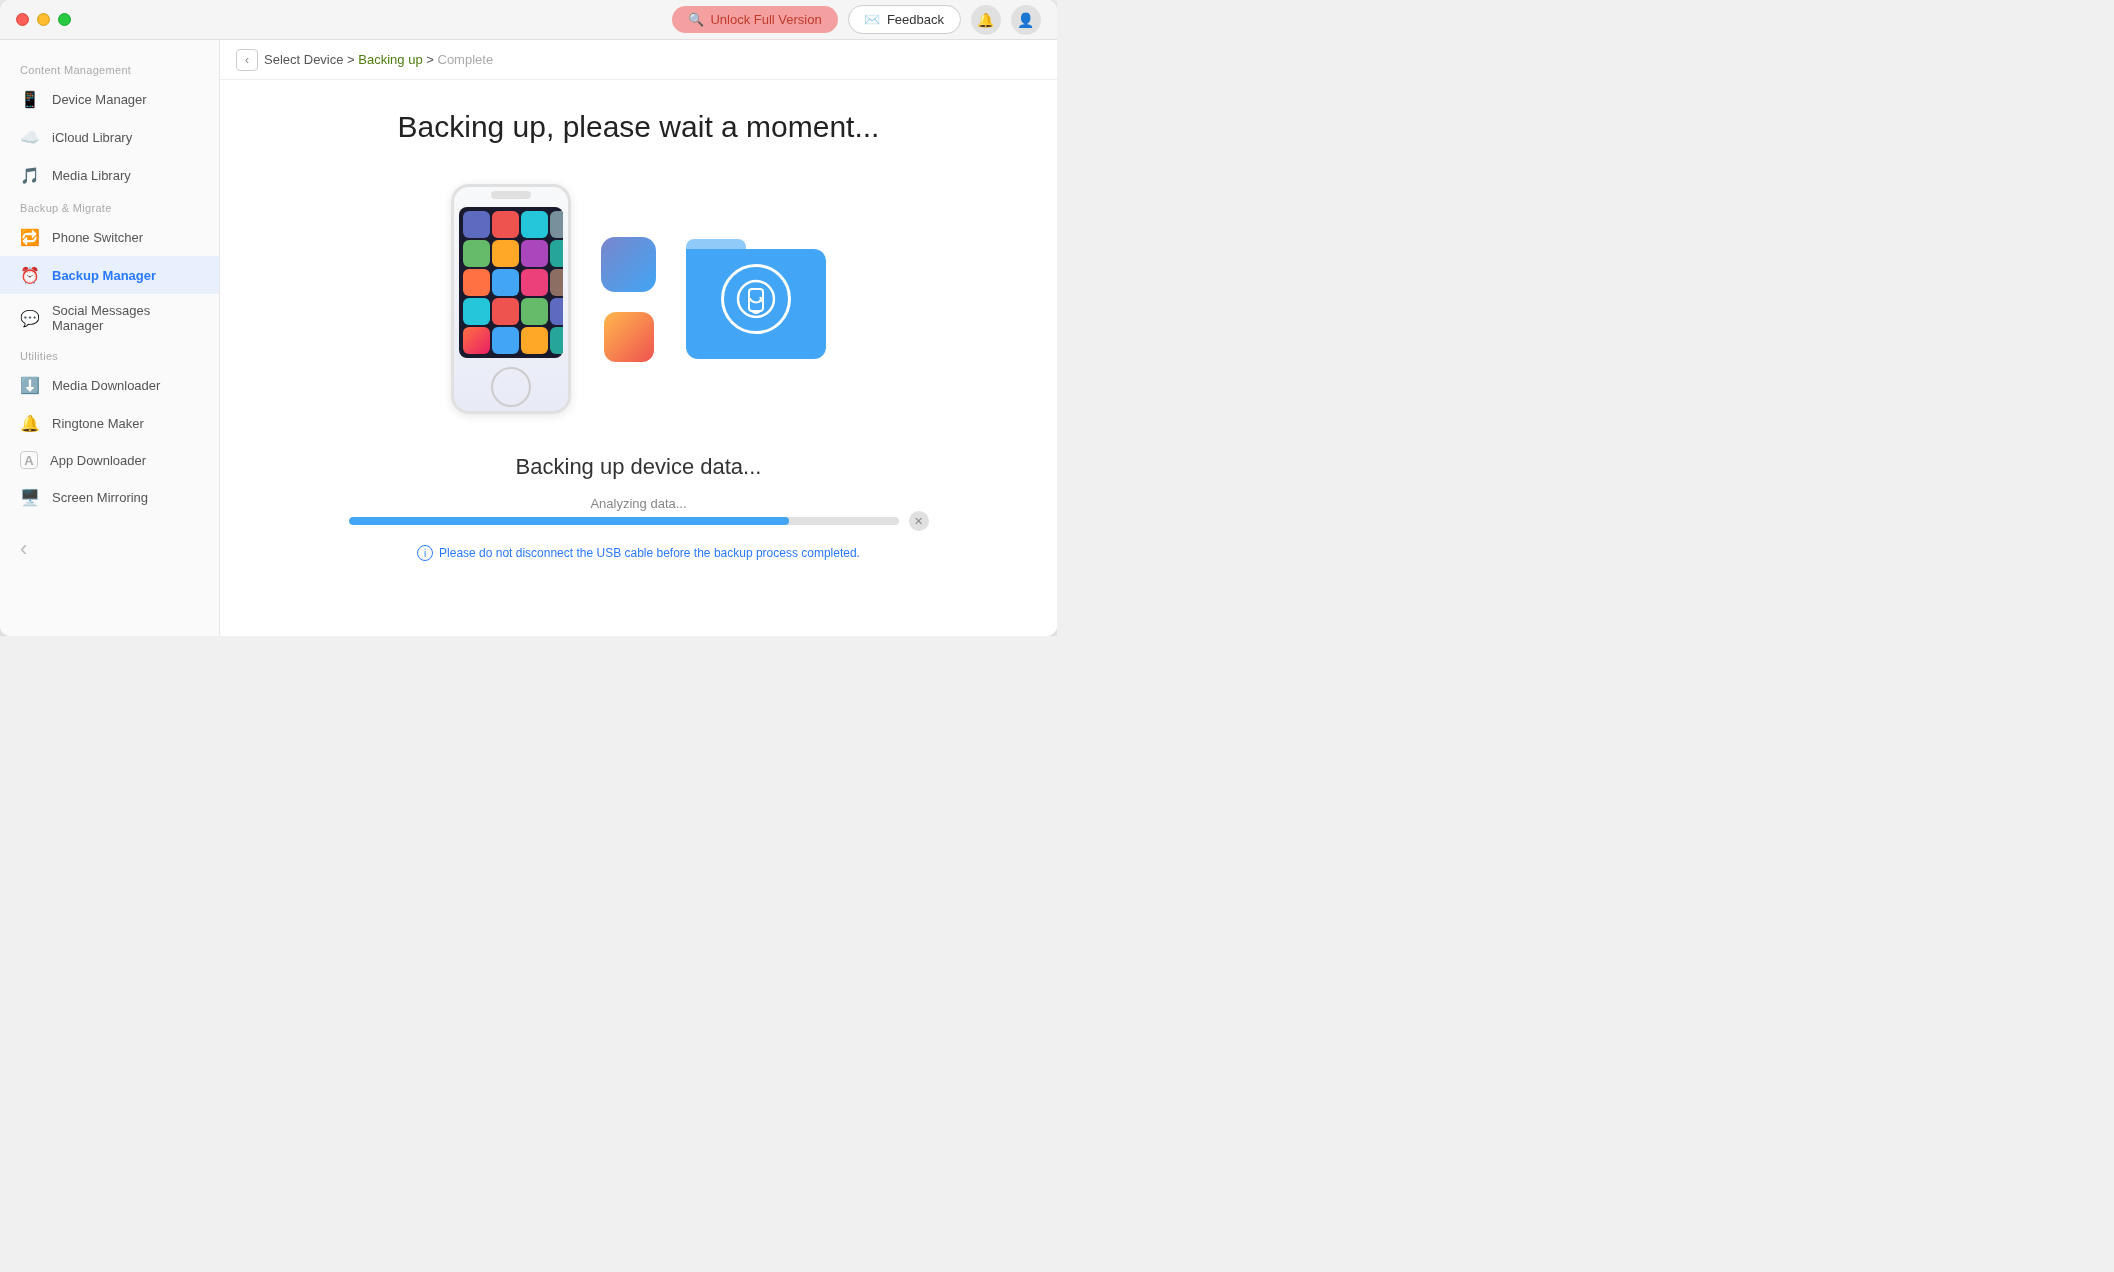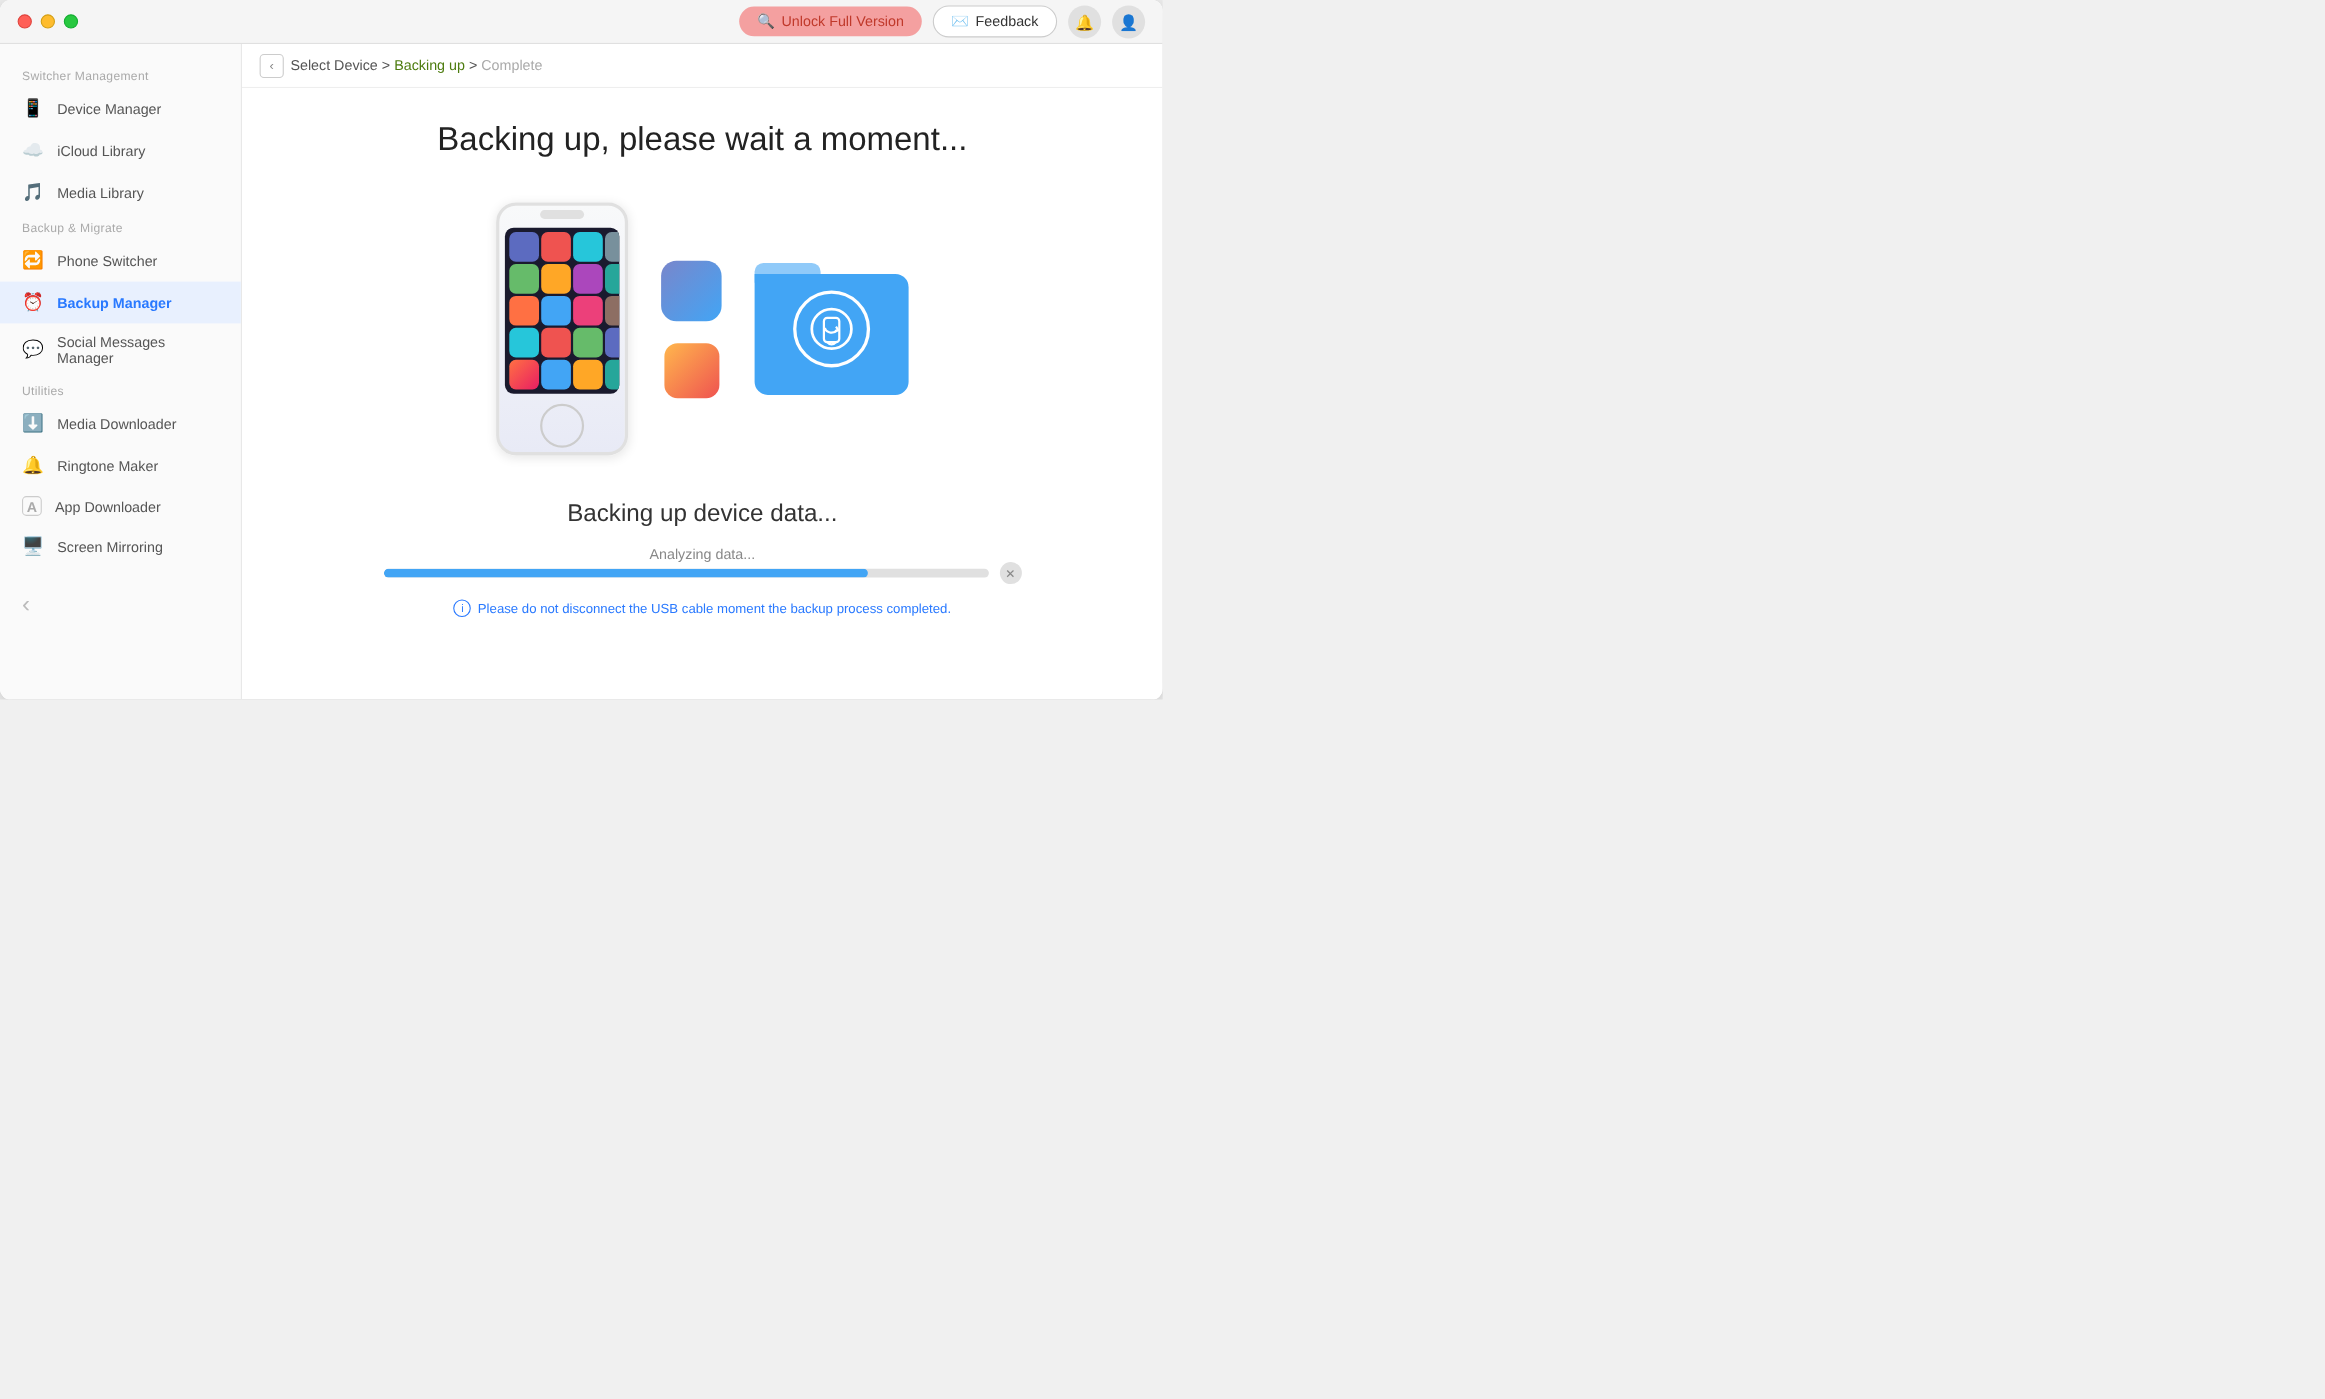--- a/index.html
+++ b/index.html
@@ -394,21 +394,21 @@
       </div>
       <div class="icon-circle">
         <span>👤</span>
       </div>
     </div>
   </div>
 
   <div class="app-body">
 
     <div class="sidebar">
-      <div class="sidebar-section-label">Switcher Management</div>
+      <div class="sidebar-section-label">Content Management</div>
 
       <div class="sidebar-item">
         <span class="item-icon">📱</span>
         <span>Device Manager</span>
       </div>
       <div class="sidebar-item">
         <span class="item-icon">☁️</span>
         <span>iCloud Library</span>
       </div>
       <div class="sidebar-item">
@@ -531,19 +531,19 @@
           <div class="progress-row">
             <div class="progress-bar-bg">
               <div class="progress-bar-fill"></div>
             </div>
             <button class="progress-cancel">
               <span>✕</span>
             </button>
           </div>
           <div class="warning-text">
             <div class="warning-icon">i</div>
-            <span>Please do not disconnect the USB cable moment the backup process completed.</span>
+            <span>Please do not disconnect the USB cable before the backup process completed.</span>
           </div>
         </div>
       </div>
     </div>
   </div>
 </div>
 
 </body></html>

